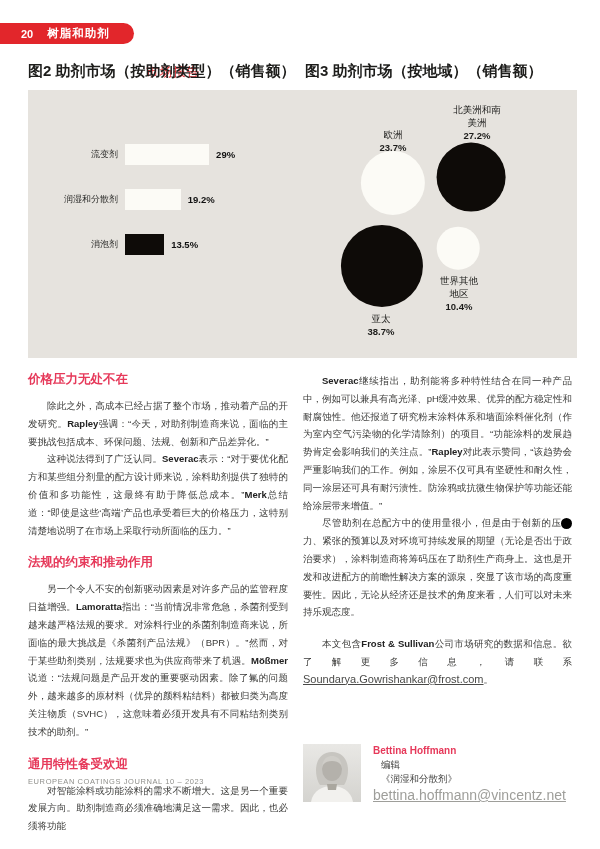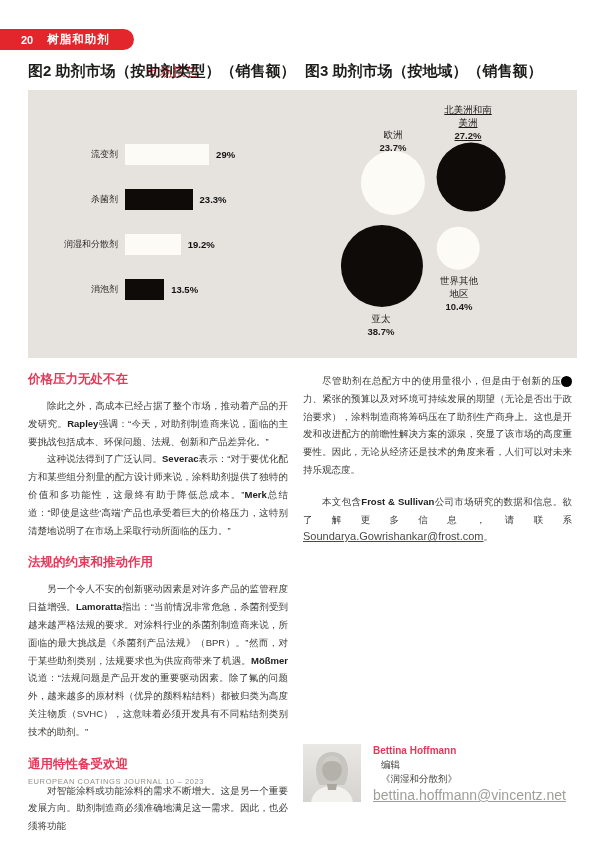--- a/index.html
+++ b/index.html
@@ -1,20 +1,20 @@
 <!DOCTYPE html>
 <html><head>
 <meta charset="utf-8">
 <style>
   html,body{margin:0;padding:0;background:#fff;}
   .page{position:relative;width:600px;height:849px;background:#ffffff;overflow:hidden;
         font-family:"Liberation Sans","DejaVu Sans",sans-serif;color:#3a3a38;}
 
   
-  .tab-bar{position:absolute;left:0;top:29px;height:21px;width:134px;background:#e2262b;
+  .tab-bar{position:absolute;left:0;top:23px;height:21px;width:134px;background:#e2262b;
            border-radius:0 11px 11px 0;display:flex;align-items:center;box-sizing:border-box;
            padding-left:21px;color:#fff;font-weight:bold;}
   .tab-bar .pnum{font-size:11px;margin-right:14px;}
   .tab-bar .sect{font-size:11.5px;letter-spacing:1px;}
   .tab-sub{position:absolute;left:146px;top:21px;height:21px;display:flex;align-items:center;
            color:#e2262b;font-weight:normal;font-size:12.5px;letter-spacing:1px;margin-top:41px;}
 
   
   .chart-title{position:absolute;top:62px;font-size:15px;font-weight:bold;color:#1d1d1b;}
   .ct-left{left:28px;} .ct-right{left:305px;}
@@ -79,45 +79,40 @@
   <div class="chart-title ct-right">图3 助剂市场（按地域）（销售额）</div>
 
   <div class="panel panel-left">
     <div class="bars">
       <div class="bar-row">
         <span class="bar-cat">流变剂</span>
         <div class="bar white" style="width: 84.1px;"></div>
         <span class="bar-val">29%</span>
       </div>
       <div class="bar-row">
-        <span class="bar-cat">杀菌剂</span>
-        <div class="bar black" style="width: 67.57px;"></div>
-        <span class="bar-val">23.3%</span>
-      </div>
-      <div class="bar-row">
         <span class="bar-cat">润湿和分散剂</span>
         <div class="bar white" style="width: 55.68px;"></div>
         <span class="bar-val">19.2%</span>
       </div>
       <div class="bar-row">
         <span class="bar-cat">消泡剂</span>
         <div class="bar black" style="width: 39.15px;"></div>
         <span class="bar-val">13.5%</span>
       </div>
     </div>
   </div>
 
   <div class="panel panel-right">
     <div class="bubble-label" style="left:88px;top:38px;">
       <div class="bl-name">欧洲</div>
       <div class="bl-val">23.7%</div>
     </div>
     <div class="bubble b-white" style="left: 88px; top: 93px; width: 64.2611px; height: 64.2611px;"></div>
 
-    <div class="bubble-label" style="left:163px;top:13px;width:54px;text-decoration:underline;">
+    <div class="bubble-label" style="left:172px;top:13px;width:54px;">
       <div class="bl-name">北美洲和南美洲</div>
       <div class="bl-val">27.2%</div>
     </div>
     <div class="bubble b-black" style="left: 166px; top: 87px; width: 68.8428px; height: 68.8428px;"></div>
 
     <div class="bubble b-black" style="left: 77px; top: 176px; width: 82.1163px; height: 82.1163px;"></div>
     <div class="bubble-label" style="left:76px;top:222px;">
       <div class="bl-name">亚太</div>
       <div class="bl-val">38.7%</div>
     </div>
@@ -135,20 +130,21 @@
     <p class="body"><span>这种说法得到了广泛认同。</span><b>Severac</b><span>表示：“对于要优化配方和某些组分剂量的配方设计师来说，涂料助剂提供了独特的价值和多功能性，这最终有助于降低总成本。”</span><b>Merk</b><span>总结道：“即使是这些‘高端’产品也承受着巨大的价格压力，这特别清楚地说明了在市场上采取行动所面临的压力。”</span></p>
 
     <h2 class="h-red mt">法规的约束和推动作用</h2>
     <p class="body"><span>另一个令人不安的创新驱动因素是对许多产品的监管程度日益增强。</span><b>Lamoratta</b><span>指出：“当前情况非常危急，杀菌剂受到越来越严格法规的要求。对涂料行业的杀菌剂制造商来说，所面临的最大挑战是《杀菌剂产品法规》（BPR）。”然而，对于某些助剂类别，法规要求也为供应商带来了机遇。</span><b>Mößmer</b><span>说道：“法规问题是产品开发的重要驱动因素。除了氟的问题外，越来越多的原材料（优异的颜料粘结料）都被归类为高度关注物质（SVHC），这意味着必须开发具有不同粘结剂类别技术的助剂。”</span></p>
 
     <h2 class="h-red mt">通用特性备受欢迎</h2>
     <p class="body"><span>对智能涂料或功能涂料的需求不断增大。这是另一个重要发展方向。助剂制造商必须准确地满足这一需求。因此，也必须将功能</span></p>
   </div>
 
   <div class="col-right">
+    <p class="body"><b>Severac</b><span>继续指出，助剂能将多种特性结合在同一种产品中，例如可以兼具有高光泽、pH缓冲效果、优异的配方稳定性和耐腐蚀性。他还报道了研究粉末涂料体系和墙面涂料催化剂（作为室内空气污染物的化学清除剂）的项目。“功能涂料的发展趋势肯定会影响我们的关注点。”</span><b>Rapley</b><span>对此表示赞同，“该趋势会严重影响我们的工作。例如，涂层不仅可具有坚硬性和耐久性，同一涂层还可具有耐污渍性。防涂鸦或抗微生物保护等功能还能给涂层带来增值。”</span></p>
     <p class="body"><span class="endmark">‹</span><span>尽管助剂在总配方中的使用量很小，但是由于创新的压力、紧张的预算以及对环境可持续发展的期望（无论是否出于政治要求），涂料制造商将筹码压在了助剂生产商身上。这也是开发和改进配方的前瞻性解决方案的源泉，突显了该市场的高度重要性。因此，无论从经济还是技术的角度来看，人们可以对未来持乐观态度。</span></p>
     <p class="body note"><span>本文包含</span><b>Frost &amp; Sullivan</b><span>公司市场研究的数据和信息。欲了解更多信息，请联系</span><a class="email-lg">Soundarya.Gowrishankar@frost.com</a><span>。</span></p>
   </div>
 
   <div class="author">
     <div class="photo">
       <svg width="58" height="58" viewBox="0 0 58 58" xmlns="http://www.w3.org/2000/svg">
         <defs>
           <linearGradient id="bg" x1="0" y1="0" x2="0" y2="1">
             <stop offset="0" stop-color="#e9e8e5"></stop>

